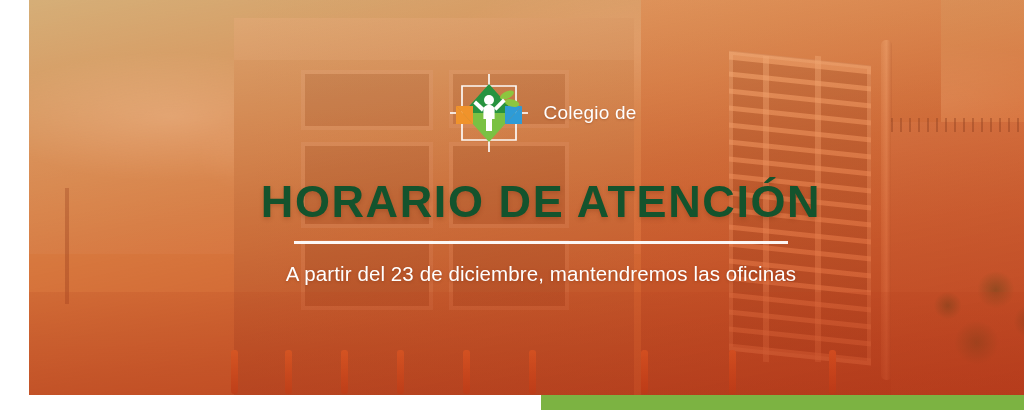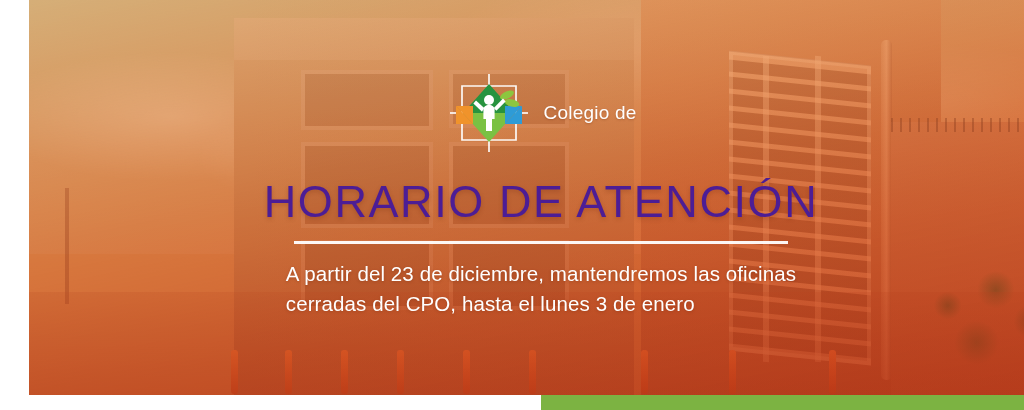--- a/index.html
+++ b/index.html
@@ -206,23 +206,23 @@
     color: #ffffff;
     font-size: 19px;
     line-height: 1.22;
     letter-spacing: .2px;
     text-shadow: 0 1px 2px rgba(120,48,16,.35);
   }
   .logo-words span { display: block; }
 
   .headline {
     margin-top: 22px;
-    color: #4c1d95;
+    color: #14532d;
     font-size: 45px;
-    font-weight: normal;
+    font-weight: bold;
     letter-spacing: 1.6px;
     text-shadow: 0 2px 4px rgba(120,48,16,.30);
     white-space: nowrap;
   }
 
   .rule {
     margin-top: 13px;
     width: 494px;
     height: 3px;
     background: #ffffff;
@@ -327,21 +327,20 @@
         <span>Colegio de</span>
       </div>
     </div>
 
     <div class="headline">HORARIO DE ATENCIÓN</div>
 
     <div class="rule"></div>
 
     <div class="subline">
       <span>A partir del 23 de diciembre, mantendremos las oficinas</span>
-      <span>cerradas del CPO, hasta el lunes 3 de enero</span>
     </div>
 
   </div>
 
   <div class="bottom-bar">
     <div class="bar-white"></div>
     <div class="bar-green"></div>
   </div>
 
 </div>

